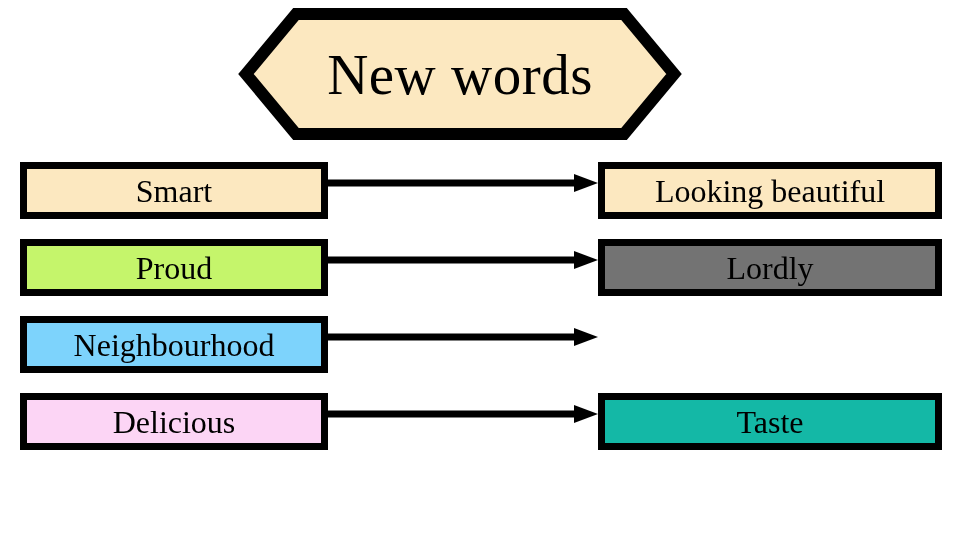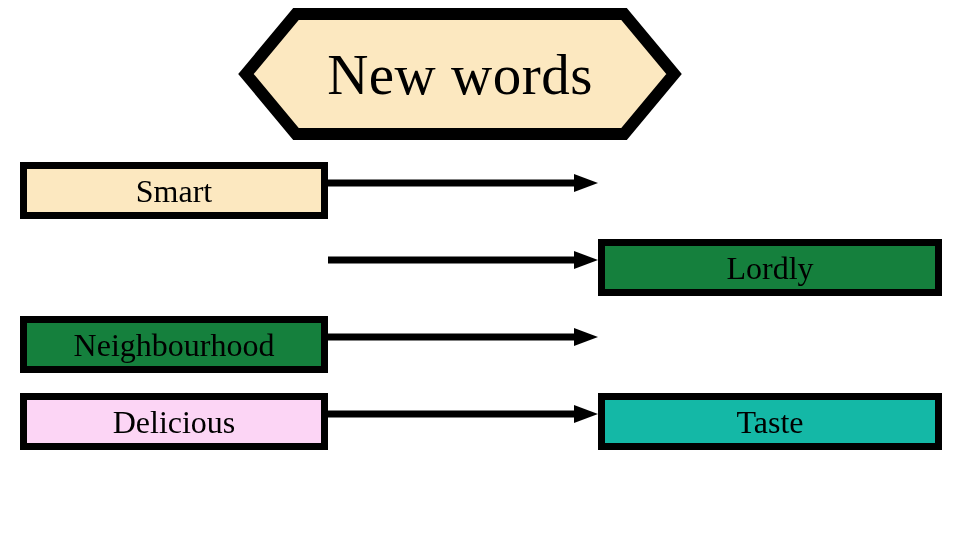--- a/index.html
+++ b/index.html
@@ -122,37 +122,43 @@
     <div class="row">
       <div class="wordbox left" style="background:#fce8c0">
         <span>Smart</span>
       </div>
       <div class="connector">
         <svg viewBox="0 0 270 20" preserveAspectRatio="none">
           <line x1="0" y1="10" x2="250" y2="10" stroke="#000000" stroke-width="7"></line>
           <polygon points="246,1 270,10 246,19" fill="#000000"></polygon>
         </svg>
       </div>
+      <div class="wordbox right" style="background:#fce8c0">
+        <span>Looking beautiful</span>
+      </div>
     </div>
 
 
     <div class="row">
+      <div class="wordbox left" style="background:#c5f56b">
+        <span>Proud</span>
+      </div>
       <div class="connector">
         <svg viewBox="0 0 270 20" preserveAspectRatio="none">
           <line x1="0" y1="10" x2="250" y2="10" stroke="#000000" stroke-width="7"></line>
           <polygon points="246,1 270,10 246,19" fill="#000000"></polygon>
         </svg>
       </div>
-      <div class="wordbox right" style="background:#15803d">
+      <div class="wordbox right" style="background:#737373">
         <span>Lordly</span>
       </div>
     </div>
 
     <div class="row">
-      <div class="wordbox left" style="background:#15803d">
+      <div class="wordbox left" style="background:#7dd3fc">
         <span>Neighbourhood</span>
       </div>
       <div class="connector">
         <svg viewBox="0 0 270 20" preserveAspectRatio="none">
           <line x1="0" y1="10" x2="250" y2="10" stroke="#000000" stroke-width="7"></line>
           <polygon points="246,1 270,10 246,19" fill="#000000"></polygon>
         </svg>
       </div>
     </div>
 

